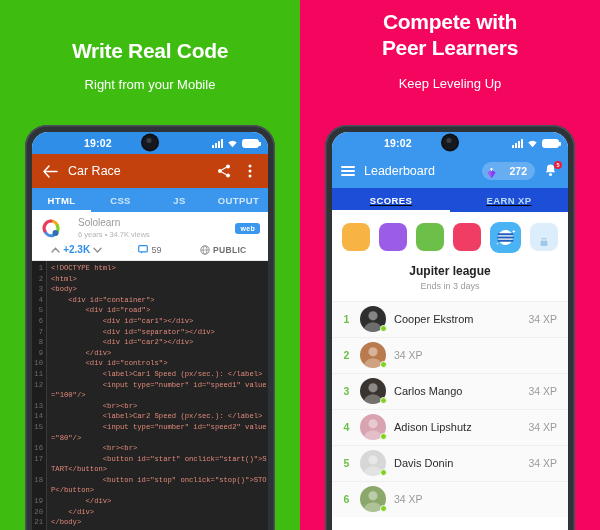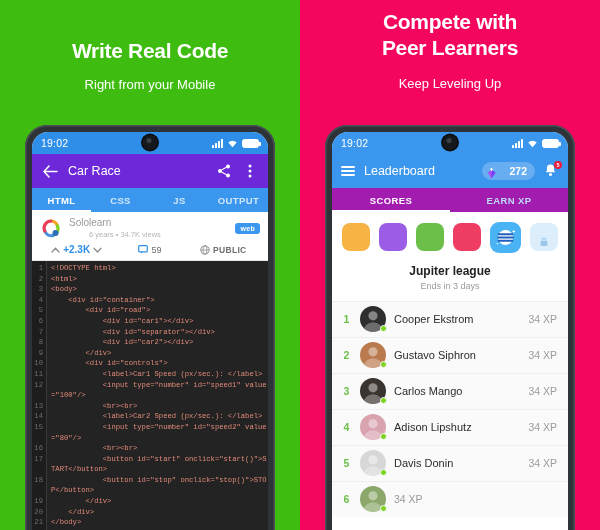--- a/index.html
+++ b/index.html
@@ -40,21 +40,21 @@
     overflow: hidden; background: #fff;
   }
 
   
   .statusbar {
     height: 22px; background: #2f8fe8; color: #fff;
     display: flex; align-items: center; justify-content: space-between;
     padding: 0 9px; position: relative;
   }
   .statusbar.light { background: #3b97ee; }
-  .st-time { font-size: 10.5px; font-weight: 400; letter-spacing: .2px; }
+  .st-time { font-size: 10.5px; font-weight: 700; letter-spacing: .2px; margin-left: 43px; }
   .st-right { display: flex; align-items: center; gap: 4px; }
   .notch {
     position: absolute; left: 50%; top: 3px; transform: translateX(-50%);
     width: 15px; height: 15px; border-radius: 50%;
     background: #15181c; box-shadow: 0 0 0 1.5px #0c0e11;
   }
   .notch::after {
     content: ""; position: absolute; left: 3.5px; top: 3px;
     width: 5px; height: 5px; border-radius: 50%; background: #3a4046;
   }
@@ -66,47 +66,47 @@
     width: 17px; height: 9px; border: 1.2px solid #fff; border-radius: 2.5px;
     background: #fff; position: relative;
   }
   .batt::after {
     content:""; position:absolute; right:-3px; top:2.5px;
     width:2px; height:4px; background:#fff; border-radius:0 1px 1px 0;
   }
 
   
   .appbar {
-    background: #6d28d9; color: #fff; height: 34px;
+    background: #c2410c; color: #fff; height: 34px;
     display: flex; align-items: center; padding: 0 10px; gap: 10px;
   }
   .appbar-title { font-size: 12.5px; font-weight: 400; flex: 1; }
   .icon-btn { width: 16px; height: 16px; display: flex; align-items: center; justify-content: center; cursor: pointer; }
   .tabs {
     background: #3b97ee; display: flex; height: 24px; position: relative;
   }
   .tab {
     flex: 1; display: flex; align-items: center; justify-content: center;
     font-size: 9.5px; font-weight: 700; letter-spacing: .4px; color: #cfe6fb;
   }
   .tab.active { color: #fff; }
   .tab.active::after {
     content: ""; position: absolute; bottom: 0; left: 0;
     width: 25%; height: 2.5px; background: #fff;
   }
   .codeinfo {
     background: #fff; padding: 5px 8px 0 8px; border-bottom: 1px solid #e7e7e7;
   }
-  .ci-top { display: flex; align-items: center; gap: 7px; }
+  .ci-top { display: flex; align-items: center; gap: 16px; }
   .sl-logo {
     width: 22px; height: 22px; position: relative; flex: none;
   }
   .ci-meta { flex: 1; }
   .ci-name { font-size: 10px; color: #9a9a9a; font-weight: 500; line-height: 12px; }
-  .ci-sub { font-size: 7.5px; color: #b4b4b4; line-height: 11px; margin-left: 20px; }
+  .ci-sub { font-size: 7.5px; color: #b4b4b4; line-height: 11px; }
   .web-chip {
     background: #3b97ee; color: #fff; font-size: 7px; font-weight: 700;
     padding: 2px 5px; border-radius: 3px; letter-spacing: .3px;
   }
   .ci-stats {
     display: flex; align-items: center; padding: 4px 0 5px 0;
   }
   .ci-stat { flex: 1; display: flex; align-items: center; justify-content: center; gap: 3px; }
   .vote-val { color: #2f8fe8; font-size: 10px; font-weight: 700; }
   .stat-txt { color: #6f6f6f; font-size: 8.5px; font-weight: 600; letter-spacing: .3px; }
@@ -144,21 +144,21 @@
   .gem {
     width: 11px; height: 11px; position: relative;
   }
   .gem-count { font-size: 10.5px; font-weight: 700; color: #fff; }
   .bell-wrap { position: relative; width: 15px; height: 16px; }
   .bell-badge {
     position: absolute; right: -3px; top: -2px; background: #ec1c3c; color: #fff;
     font-size: 5.5px; font-weight: 700; min-width: 8px; height: 8px;
     border-radius: 50%; display: flex; align-items: center; justify-content: center;
   }
-  .lb-tabs { background: #a21caf; display: flex; height: 24px; position: relative; }
+  .lb-tabs { background: #1d4ed8; display: flex; height: 24px; position: relative; text-decoration: underline; }
   .lb-tab {
     flex: 1; display: flex; align-items: center; justify-content: center;
     font-size: 9.5px; font-weight: 700; letter-spacing: .4px; color: #bcdcf8;
   }
   .lb-tab.active { color: #fff; }
   .lb-tab.active::after {
     content: ""; position: absolute; bottom: 0; left: 0; width: 50%;
     height: 2.5px; background: #fff;
   }
   .league-card { background: #fff; padding: 11px 10px 10px 10px; }
@@ -432,21 +432,20 @@
             </div>
             <div class="lb-row">
               <div class="rank">2</div>
               <div class="av-wrap">
                 <div class="avatar" style="background: rgb(185, 122, 78);"><svg width="26" height="26" viewBox="0 0 26 26">
                     <circle cx="13" cy="9.8" r="4.6" fill="rgba(255,255,255,.42)"></circle>
                     <path d="M3.2 26 a9.8 9.8 0 0 1 19.6 0 Z" fill="rgba(255,255,255,.3)"></path>
                   </svg></div>
                 <span class="dot"></span>
               </div>
-              <div class="lb-name">Gustavo Siphron</div>
               <div class="lb-xp">34 XP</div>
             </div>
             <div class="lb-row">
               <div class="rank">3</div>
               <div class="av-wrap">
                 <div class="avatar" style="background: rgb(58, 52, 48);"><svg width="26" height="26" viewBox="0 0 26 26">
                     <circle cx="13" cy="9.8" r="4.6" fill="rgba(255,255,255,.42)"></circle>
                     <path d="M3.2 26 a9.8 9.8 0 0 1 19.6 0 Z" fill="rgba(255,255,255,.3)"></path>
                   </svg></div>
                 <span class="dot"></span>

